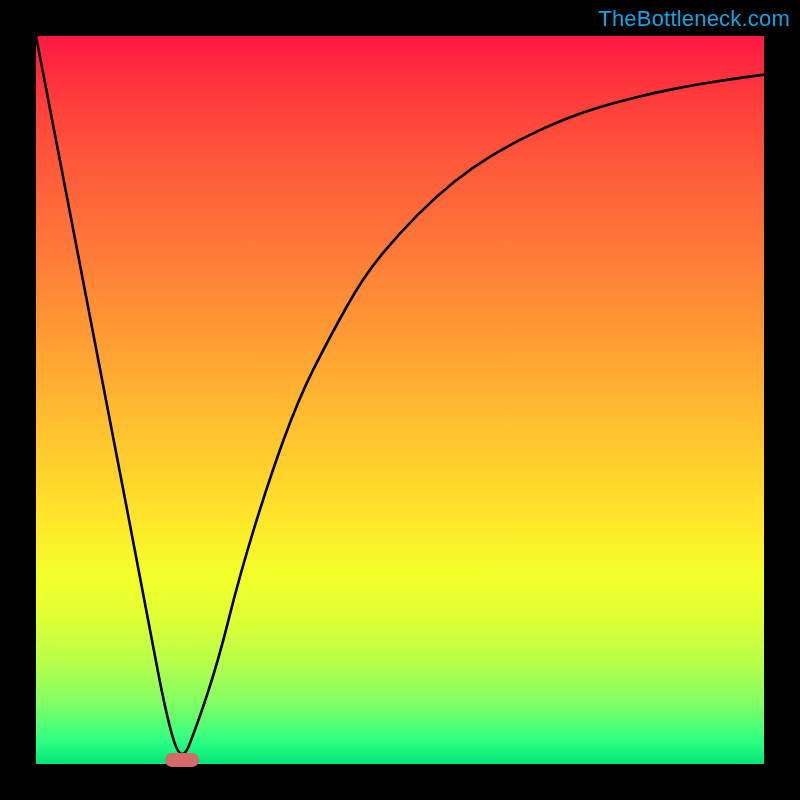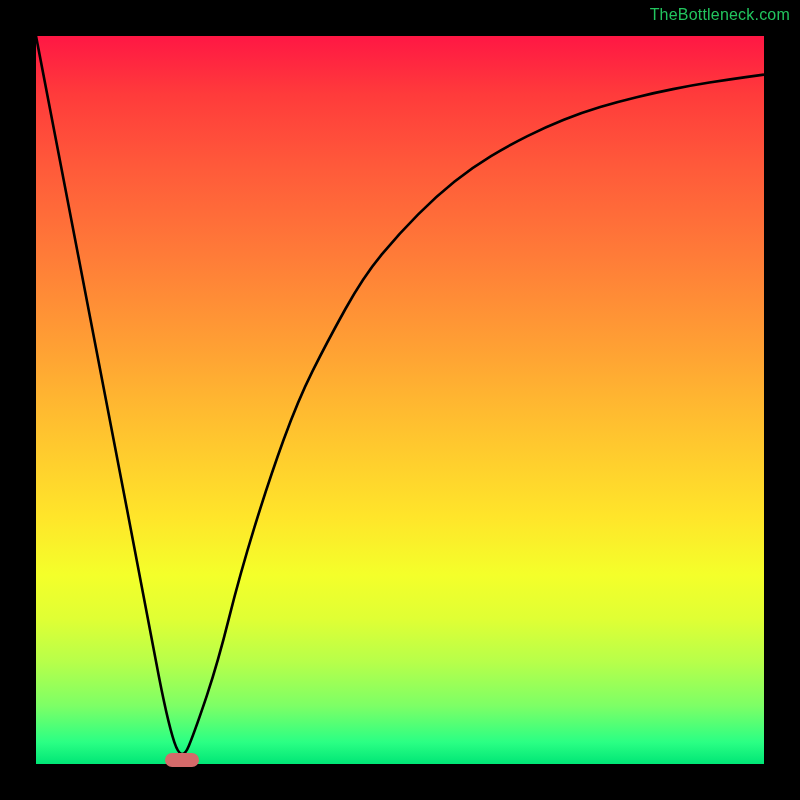--- a/index.html
+++ b/index.html
@@ -43,22 +43,22 @@
   .curve-svg {
     position: absolute;
     inset: 0;
     width: 100%;
     height: 100%;
   }
   .watermark {
     position: absolute;
     top: 6px;
     right: 10px;
-    color: #22c55e;
-    font-size: 16px;
+    color: #0ea5e9;
+    font-size: 22px;
     font-weight: 500;
     letter-spacing: 0.2px;
     user-select: none;
     text-align: center;
   }
   .marker {
     position: absolute;
     width: 34px;
     height: 14px;
     border-radius: 8px;

